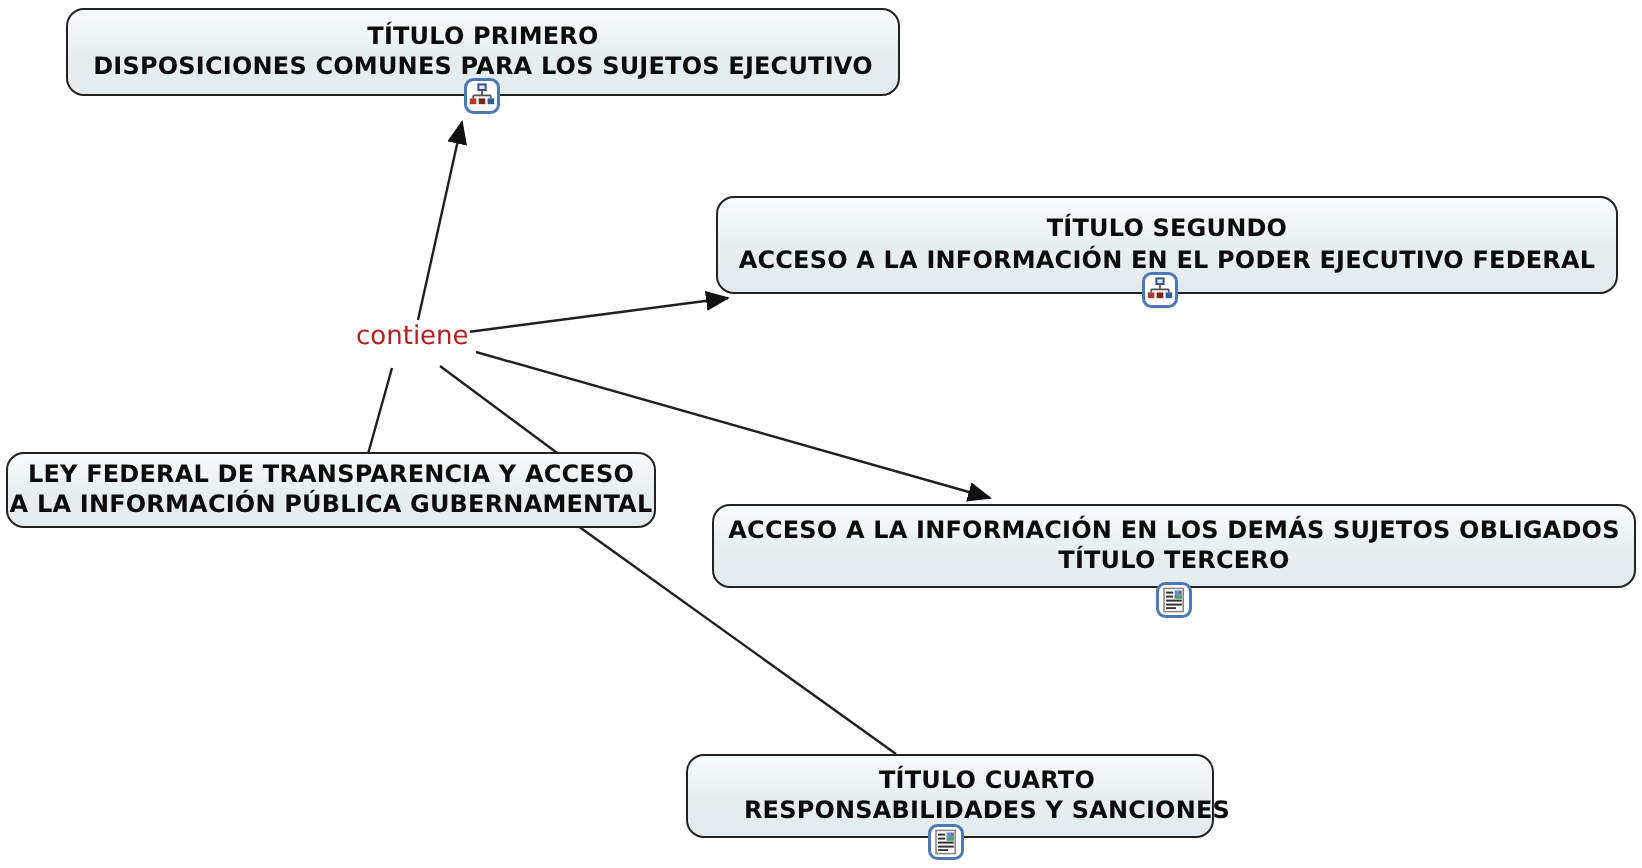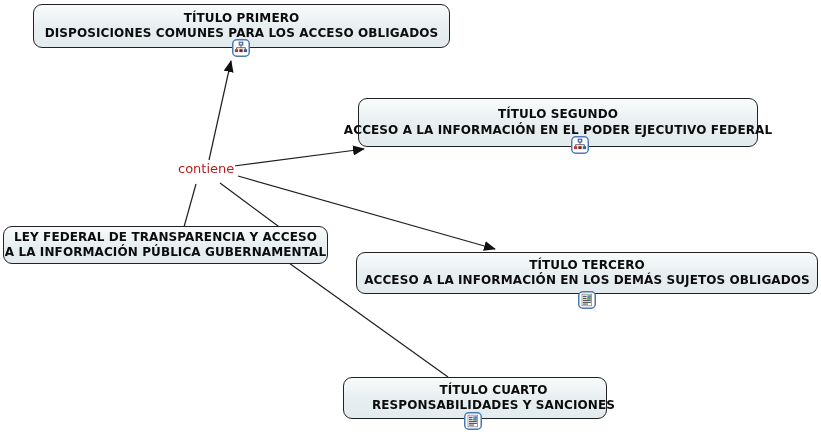--- a/index.html
+++ b/index.html
@@ -66,31 +66,31 @@
       <line x1="220" y1="183" x2="282" y2="229"></line>
       <line x1="289" y1="263" x2="448" y2="377"></line>
       <line x1="209" y1="160" x2="231" y2="61" marker-end="url(#arrow)"></line>
       <line x1="234" y1="166" x2="364" y2="149" marker-end="url(#arrow)"></line>
       <line x1="238" y1="176" x2="495" y2="249" marker-end="url(#arrow)"></line>
     </g>
   </svg>
 
   <div class="concept" style="left:33px; top:4px; width:417px; height:44px;">
     <div>TÍTULO PRIMERO</div>
-    <div>DISPOSICIONES COMUNES PARA LOS ACCESO OBLIGADOS</div>
+    <div>DISPOSICIONES COMUNES PARA LOS SUJETOS EJECUTIVO</div>
   </div>
 
-  <div class="concept" style="left:358px; top:98px; width:400px; height:49px;">
+  <div class="concept" style="left:358px; top:98px; width:451px; height:49px;">
     <div>TÍTULO SEGUNDO</div>
     <div>ACCESO A LA INFORMACIÓN EN EL PODER EJECUTIVO FEDERAL</div>
   </div>
 
   <div class="concept" style="left:356px; top:252px; width:462px; height:42px;">
+    <div>ACCESO A LA INFORMACIÓN EN LOS DEMÁS SUJETOS OBLIGADOS</div>
     <div>TÍTULO TERCERO</div>
-    <div>ACCESO A LA INFORMACIÓN EN LOS DEMÁS SUJETOS OBLIGADOS</div>
   </div>
 
   <div class="concept" style="left:343px; top:377px; width:264px; height:42px;padding-left:37px;">
     <div>TÍTULO CUARTO</div>
     <div>RESPONSABILIDADES Y SANCIONES</div>
   </div>
 
   <div class="concept" style="left:3px; top:226px; width:325px; height:38px; line-height:15px;">
     <div>LEY FEDERAL DE TRANSPARENCIA Y ACCESO</div>
     <div>A LA INFORMACIÓN PÚBLICA GUBERNAMENTAL</div>

